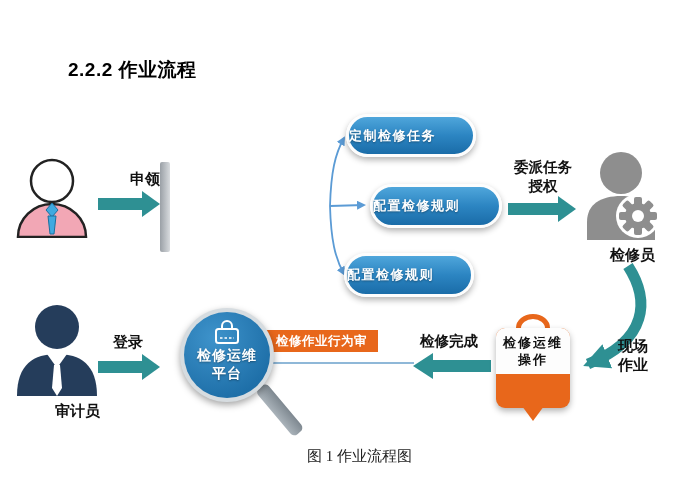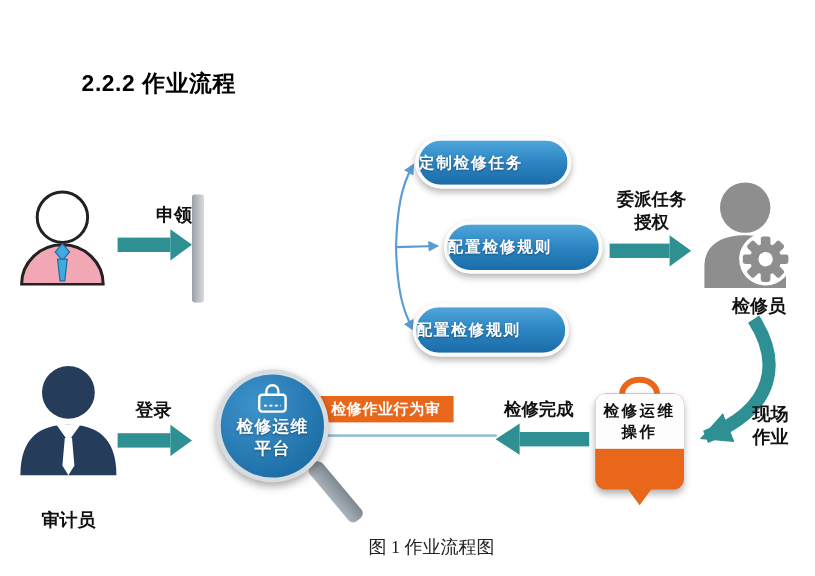--- a/index.html
+++ b/index.html
@@ -145,21 +145,21 @@
   <div class="lbl" style="left:585px;top:246px;width:70px;text-align:right;font-size:15px;">检修员</div>
 
   <svg class="abs" style="left:552px;top:258px;" width="115" height="125" viewBox="0 0 115 125">
     <defs>
       <marker id="mkBig" markerUnits="userSpaceOnUse" markerWidth="26" markerHeight="26" refX="8" refY="5" orient="auto" viewBox="0 0 10 10">
         <path d="M0 0 L10 5 L0 10 Z" fill="#2E9093"></path>
       </marker>
     </defs>
     <path d="M76 8 C 98 42, 96 82, 36 106" fill="none" stroke="#2E9093" stroke-width="11" marker-end="url(#mkBig)"></path>
   </svg>
-  <div class="lbl" style="left:618px;top:336px;width:48px;text-align:center;font-size:15px;line-height:19px;">
+  <div class="lbl" style="left:618px;top:336px;width:48px;text-align:left;font-size:15px;line-height:19px;">
     <div>现场</div>
     <div>作业</div>
   </div>
 
   <div class="abs opbox">
     <div class="op-handle"></div>
     <div class="op-body">
       <div class="op-white">
         <div class="tl">检修运维</div>
         <div class="tl">操作</div>
@@ -191,21 +191,21 @@
       <div class="tl">平台</div>
     </div>
   </div>
 
   <svg class="abs" style="left:14px;top:304px;" width="86" height="94" viewBox="0 0 86 94">
     <circle cx="43" cy="23" r="22" fill="#253D5B"></circle>
     <path d="M3 92 C 3 60 20 50 43 50 C 66 50 83 60 83 92 Z" fill="#253D5B"></path>
     <polygon points="33,50 43,64 53,50" fill="#fff"></polygon>
     <polygon points="40,61 46,61 48,84 43,92 38,84" fill="#fff"></polygon>
   </svg>
-  <div class="lbl" style="left:14px;top:402px;width:86px;text-align:center;font-size:15px;margin-top:22px;">审计员</div>
+  <div class="lbl" style="left:14px;top:402px;width:86px;text-align:right;font-size:15px;">审计员</div>
 
   <div class="lbl" style="left:113px;top:333px;width:62px;text-align:left;font-size:15px;">登录</div>
   <div class="abs arrowR" style="left:98px;top:354px;width:62px;height:26px;">
     <div class="shaft" style="left:0;top:7px;width:44px;height:12px;"></div>
     <div class="head" style="left:44px;top:0;"></div>
   </div>
 
   <div class="abs caption">图 1 作业流程图</div>
 
 </div>

